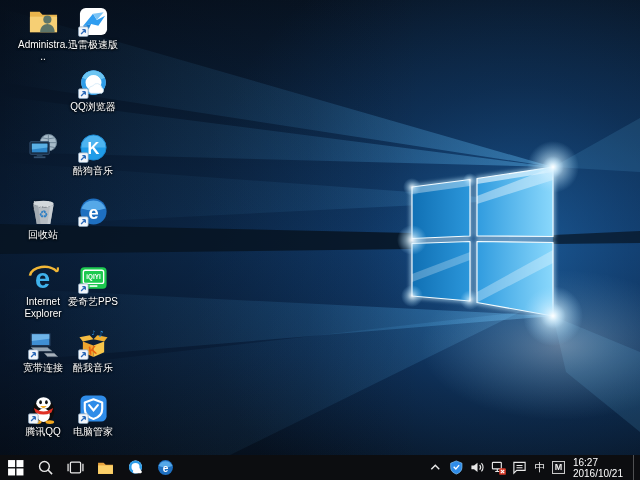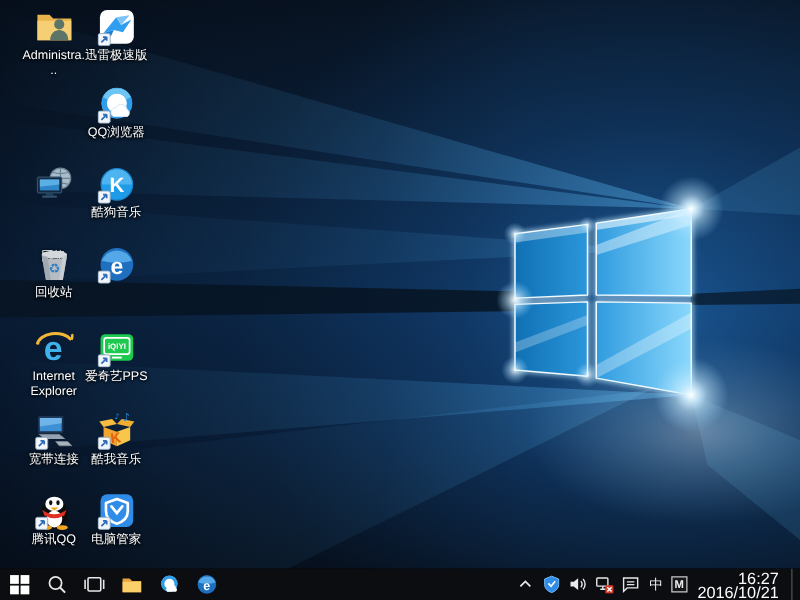--- a/index.html
+++ b/index.html
@@ -20,21 +20,21 @@
   .tb-left{display:flex;height:100%;}
   .tb-btn{width:30px;height:100%;display:flex;align-items:center;justify-content:center;}
   .tb-btn svg{width:17px;height:17px;display:block;}
   .tb-spacer{flex:1;}
   .tray{display:flex;align-items:center;gap:5px;height:100%;padding-right:2px;}
   .tray-ic{width:16px;height:16px;display:flex;align-items:center;justify-content:center;}
   .tray-ic svg{width:15px;height:15px;display:block;}
   .ime{font-size:11px;color:#eee;width:14px;text-align:center;}
   .mbox{width:13px;height:13px;border:1px solid #c9c9c9;background:#15161a;color:#eee;
     font-size:9px;font-weight:bold;display:flex;align-items:center;justify-content:center;line-height:1;}
-  .clock{font-size:13px;line-height:11px;text-align:right;margin:0 5px 0 3px;color:#fff;}
+  .clock{font-size:10px;line-height:11px;margin:0 5px 0 3px;color:#fff;}
   .show-desktop{width:5px;height:100%;border-left:1px solid rgba(255,255,255,.28);}
 </style>
 </head>
 <body>
 
 <div id="screen">
 
   <svg id="wallpaper" viewBox="0 0 640 455" preserveAspectRatio="none">
     <defs>
       <linearGradient id="bgG" x1="0" y1="0" x2="0" y2="1">

